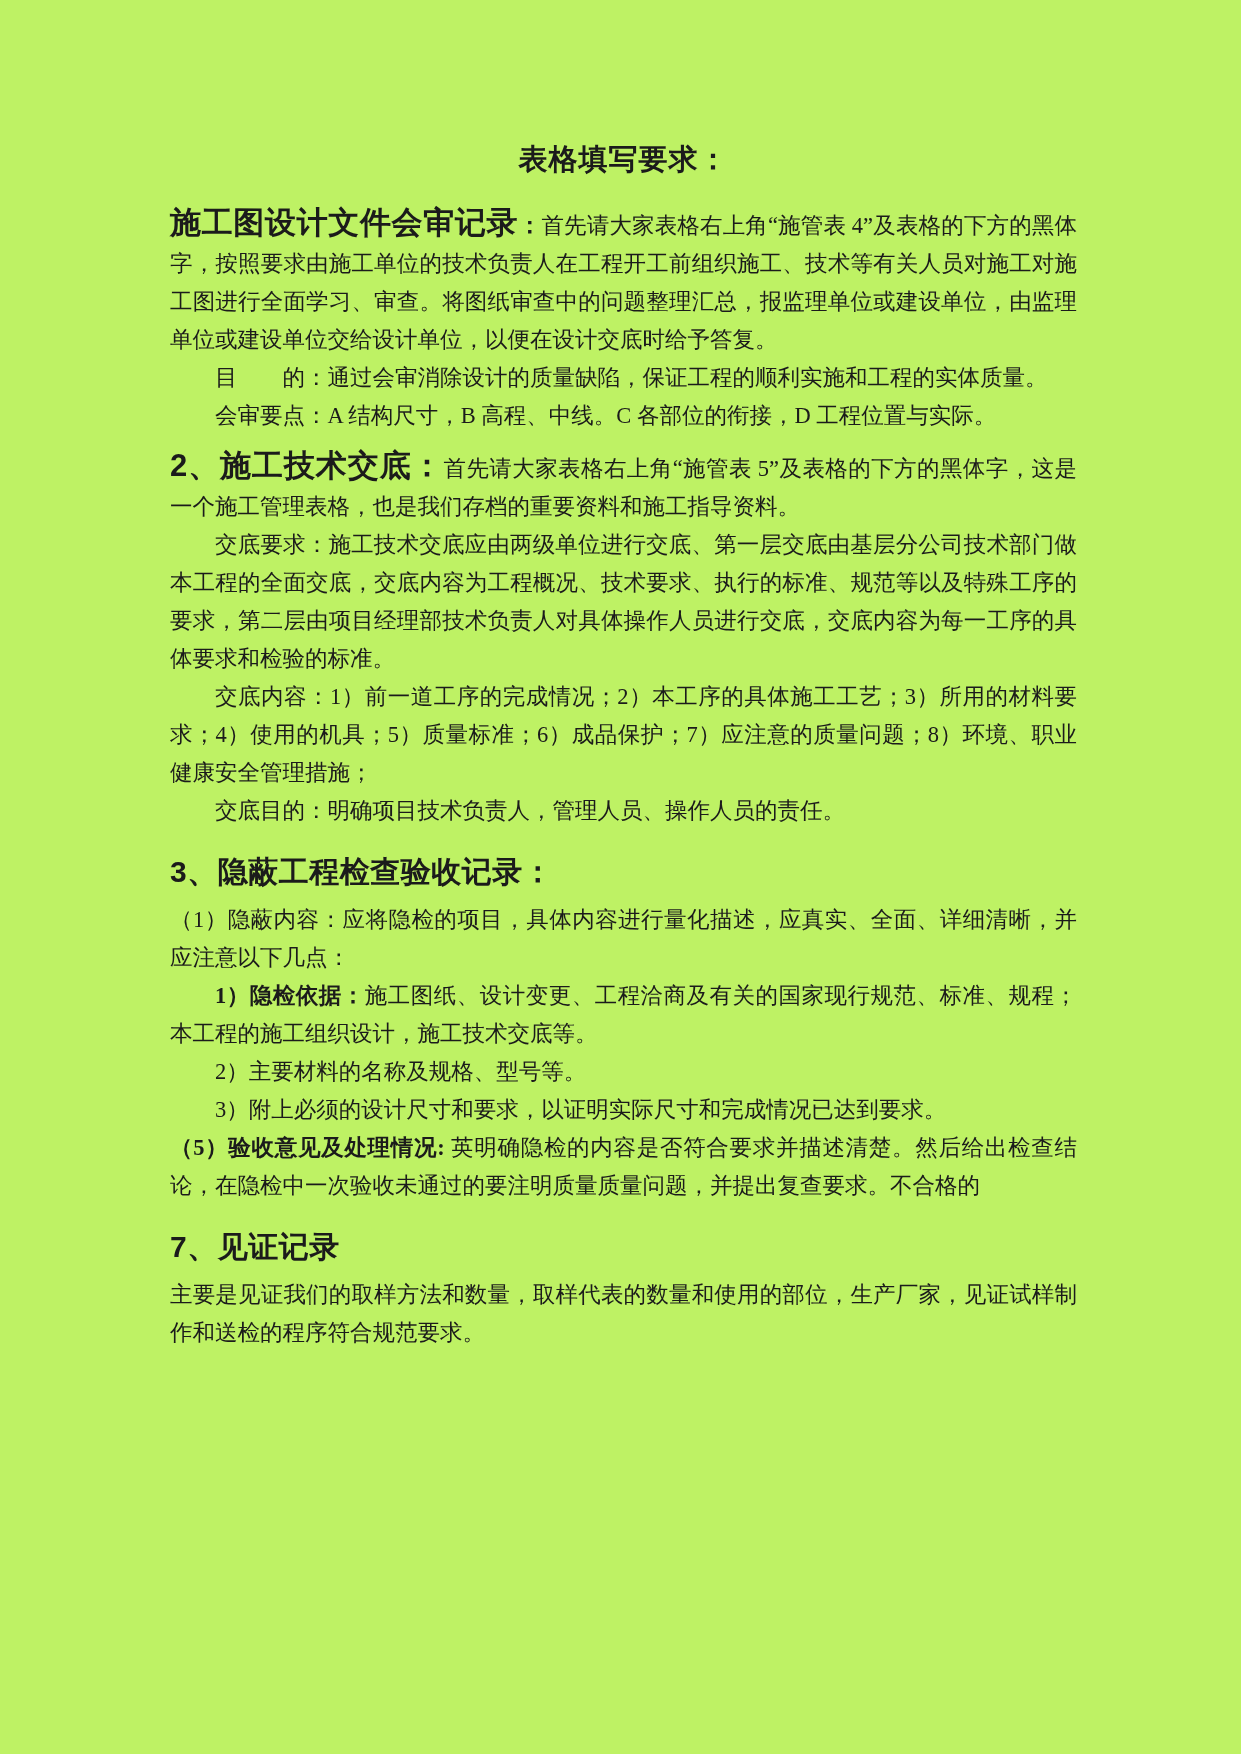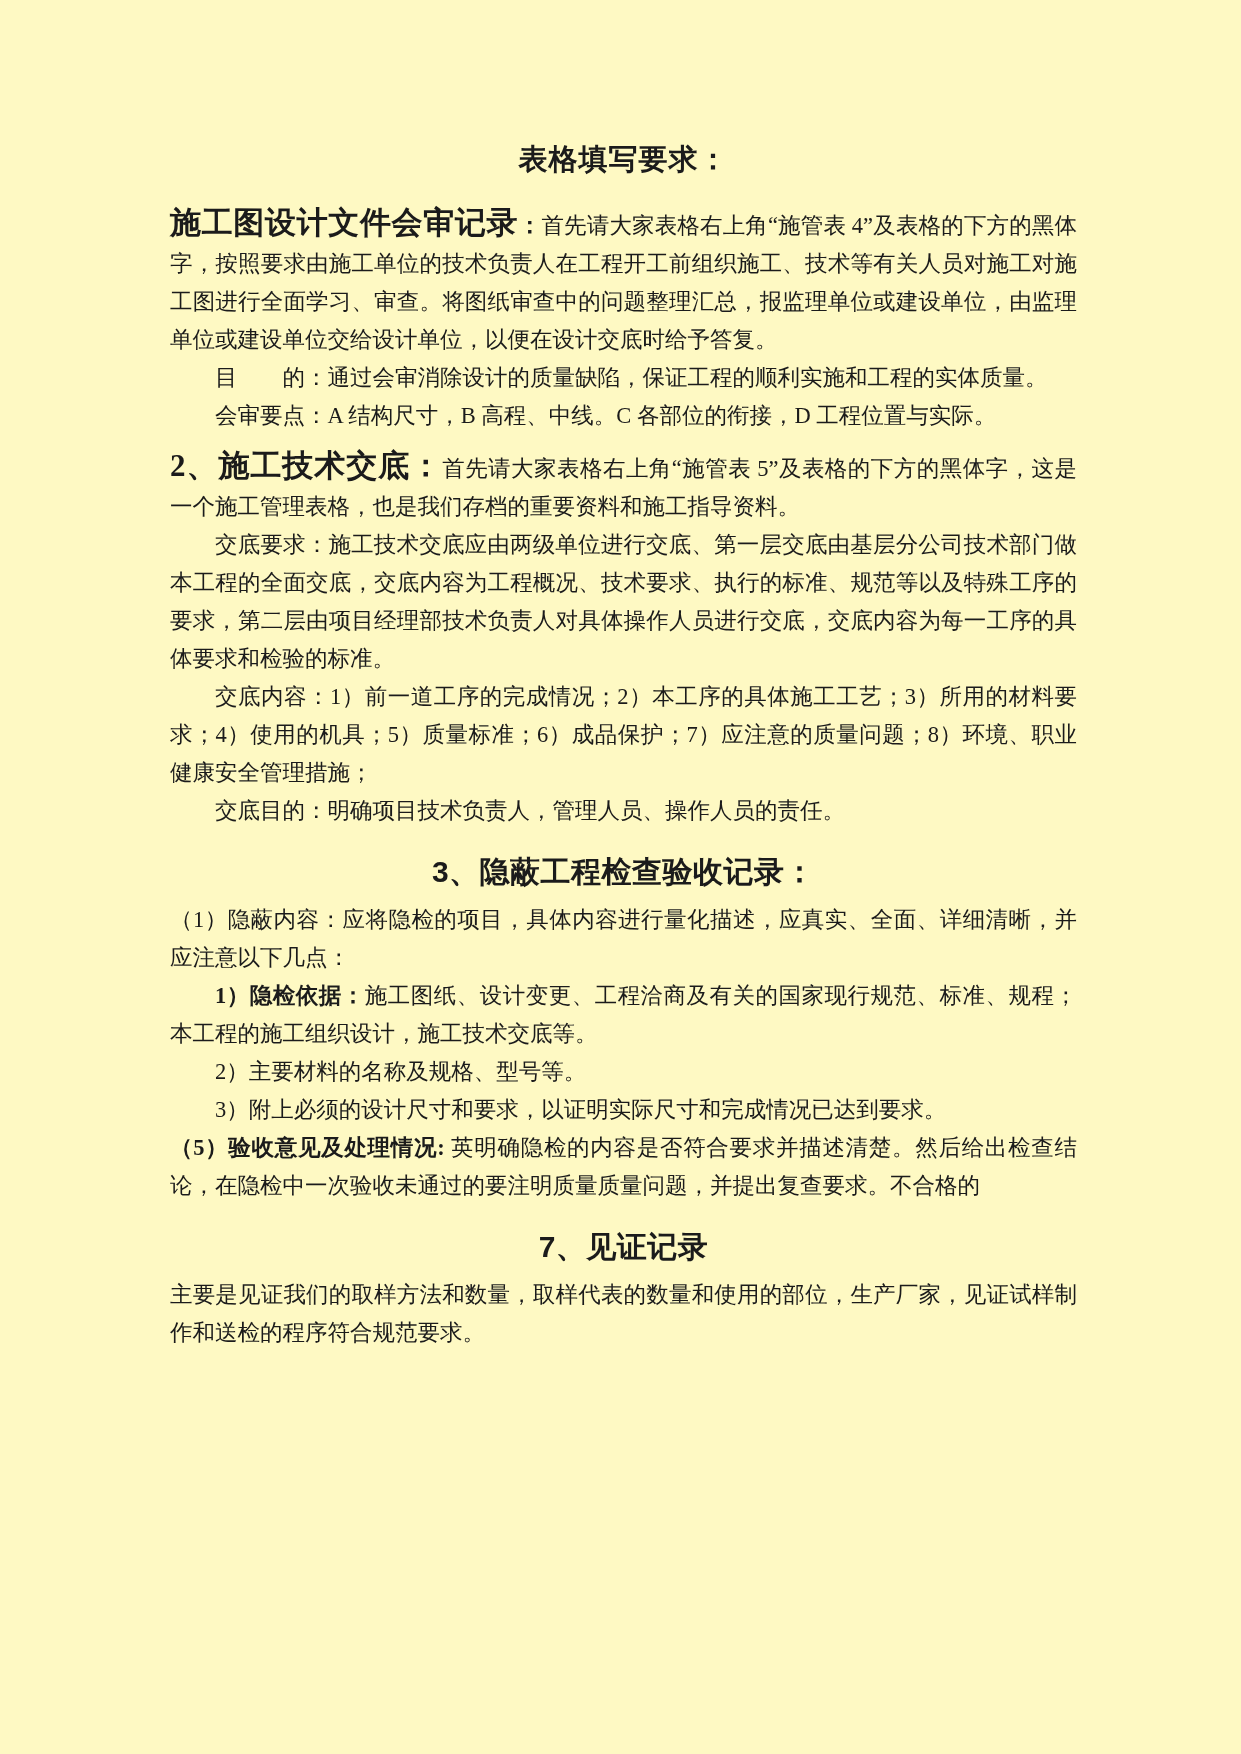--- a/index.html
+++ b/index.html
@@ -12,61 +12,60 @@
     height: 1754px;
     color: #1b1b1b;
     font-family: "Liberation Serif", serif;
     overflow: hidden;
   }
   .page {
     box-sizing: border-box;
     width: 1241px;
     height: 1754px;
     padding: 140px 164px 0 170px;
-    background: #fef9c3;
+    background: #bef264;
   }
   .doc-title {
     margin: 0 0 24px 0;
     font-size: 29px;
     font-weight: bold;
     text-align: center;
     font-family: "Liberation Serif", serif;
     letter-spacing: 1px;
   }
   .para {
     margin: 0;
     font-size: 22.5px;
     line-height: 38px;
     text-align: justify;
   }
   .indent {
     text-indent: 2em;
   }
   .inline-heading {
-    font-family: Liberation Serif, serif;
+    font-family: Liberation Sans, sans-serif;
     font-weight: bold;
     font-size: 31px;
     letter-spacing: 0.5px;
   }
   .inline-colon {
     font-weight: bold;
     font-size: 23px;
   }
   .bold-lead {
     font-family: Liberation Serif, serif;
     font-weight: bold;
     font-size: 22.5px;
   }
   .sec-heading {
     margin: 22px 0 8px 0;
     font-family: "Liberation Sans", sans-serif;
     font-weight: bold;
     font-size: 30px;
     letter-spacing: 0.5px;
-    text-align: center;
   }
   .sec2-first { margin-top: 12px; }
   .gap-top { margin-top: 6px; }
 </style>
 </head>
 <body>
 
 <div class="page">
 
   <h1 class="doc-title">表格填写要求：</h1>

